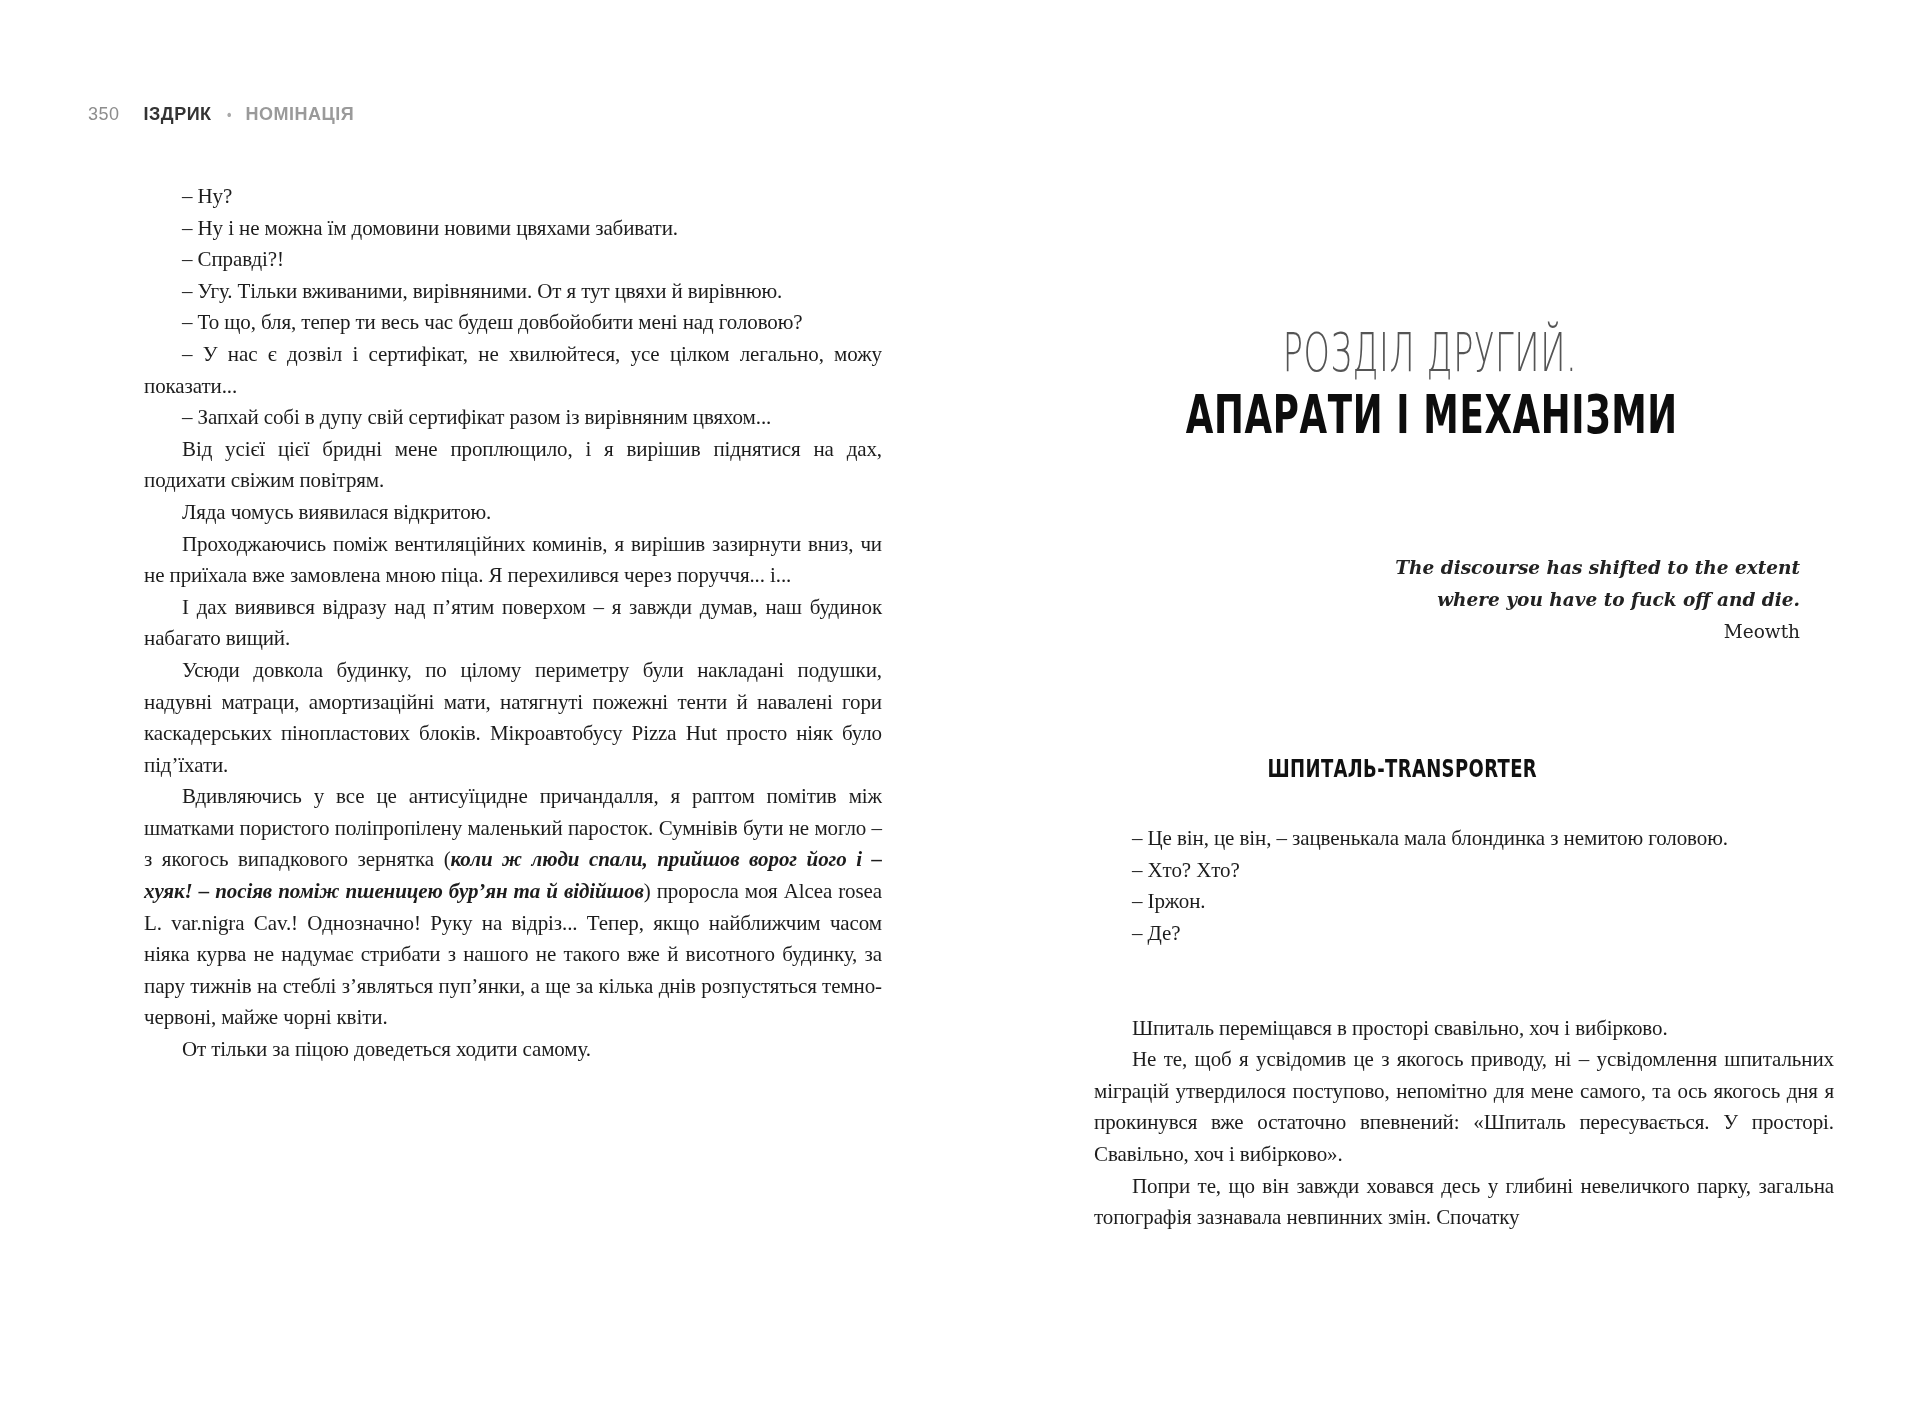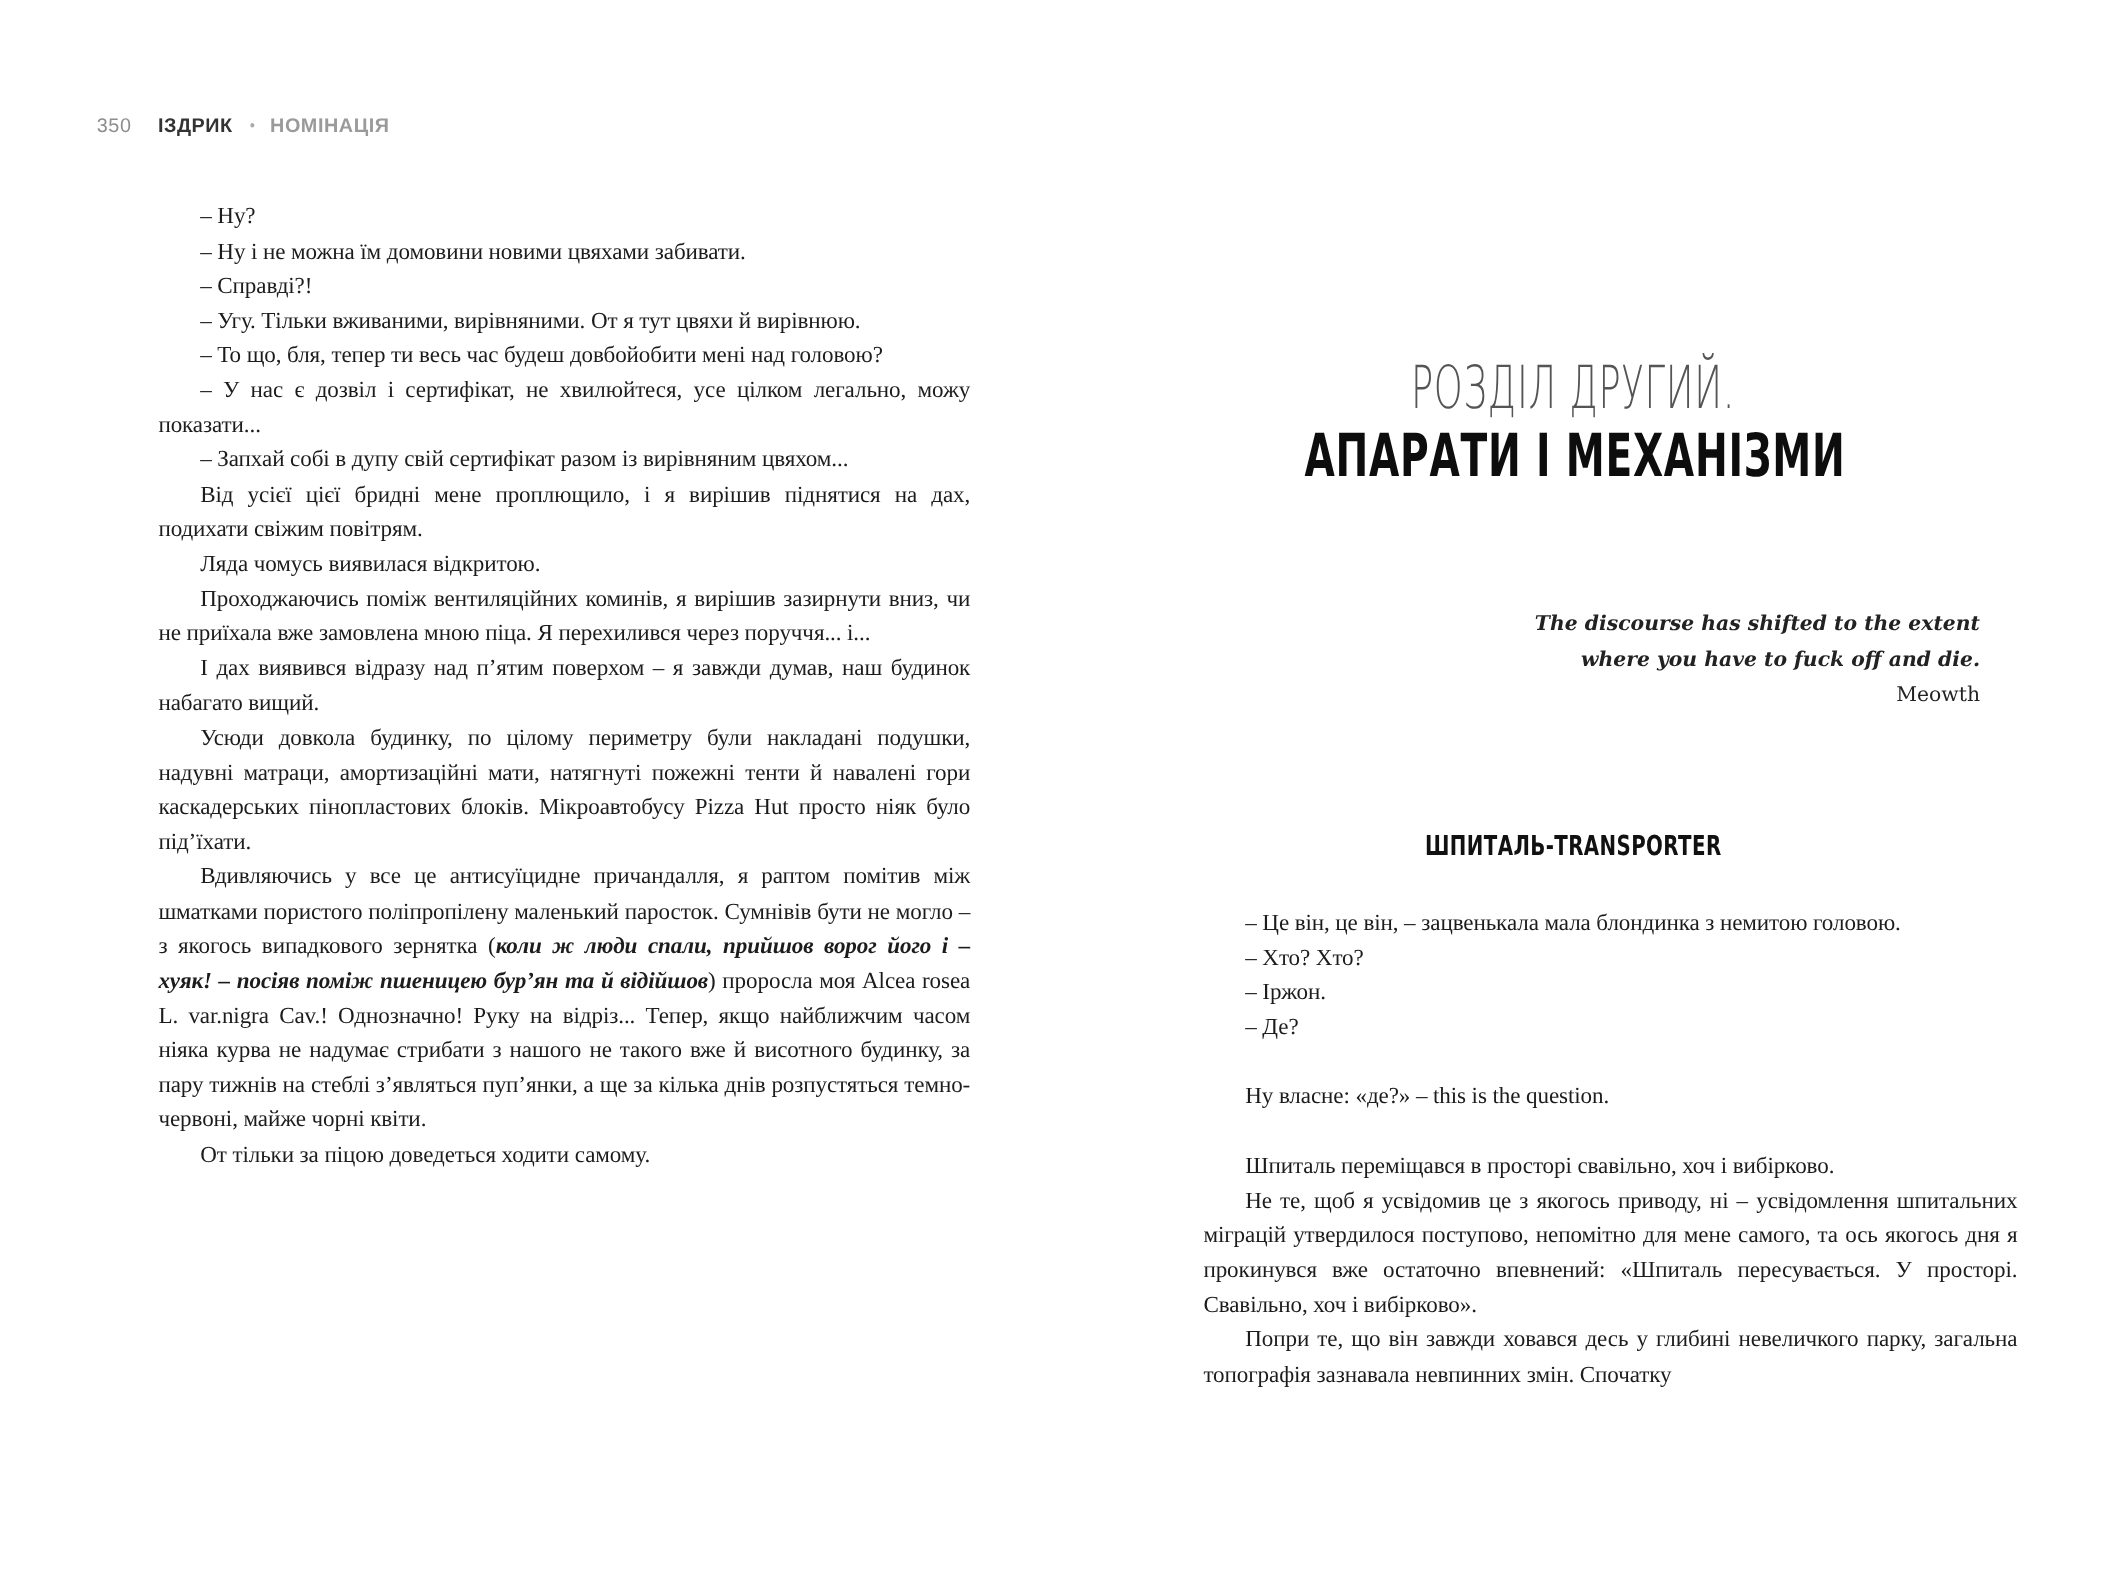--- a/index.html
+++ b/index.html
@@ -24,21 +24,21 @@
   .chapter .line1 { font-family:"DejaVu Sans", sans-serif; font-weight:200; font-size:54px; color:#555;
                     letter-spacing:1px; transform:scaleX(0.62); transform-origin:center; line-height:62px; white-space:nowrap; }
   .chapter .line2 { font-family:"DejaVu Sans", sans-serif; font-weight:bold; font-size:54px; color:#0d0d0d;
                     letter-spacing:1px; transform:scaleX(0.66); transform-origin:center; line-height:62px; white-space:nowrap; }
 
   .epigraph { position:absolute; left:1300px; top:552px; width:500px; text-align:right;
               font-family:"DejaVu Serif", serif; font-size:18.5px; line-height:32px; color:#222; }
   .epigraph .q { font-style:italic; font-weight:bold; }
   .epigraph .attr { font-weight:normal; font-style:normal; }
 
-  .section-title { position:absolute; left:1060px; top:754px; width:740px; text-align:center;
+  .section-title { position:absolute; left:1032px; top:754px; width:740px; text-align:center;
                    font-family:"DejaVu Sans", sans-serif; font-weight:bold; font-size:25px; color:#111;
                    letter-spacing:0.5px; }
   .section-title span { display:inline-block; transform:scaleX(0.72); transform-origin:center; white-space:nowrap; }
 </style>
 </head>
 <body>
 
 <div class="running-head">
   <span class="pnum">350</span>
   <span class="author">ІЗДРИК</span>
@@ -77,18 +77,17 @@
 <div class="section-title">
   <span>ШПИТАЛЬ-TRANSPORTER</span>
 </div>
 
 <div class="col right-col">
   <p>– Це він, це він, – зацвенькала мала блондинка з немитою головою.</p>
   <p>– Хто? Хто?</p>
   <p>– Іржон.</p>
   <p>– Де?</p>
   <div class="gap"></div>
-  <p>Ну власне: «де?» – this is the question.</p>
   <div class="gap"></div>
   <p>Шпиталь переміщався в просторі свавільно, хоч і вибірково.</p>
   <p>Не те, щоб я усвідомив це з якогось приводу, ні – усвідомлення шпитальних міграцій утвердилося поступово, непомітно для мене самого, та ось якогось дня я прокинувся вже остаточно впевнений: «Шпиталь пересувається. У просторі. Свавільно, хоч і вибірково».</p>
   <p>Попри те, що він завжди ховався десь у глибині невеличкого парку, загальна топографія зазнавала невпинних змін. Спочатку</p>
 </div>
 
 </body></html>

